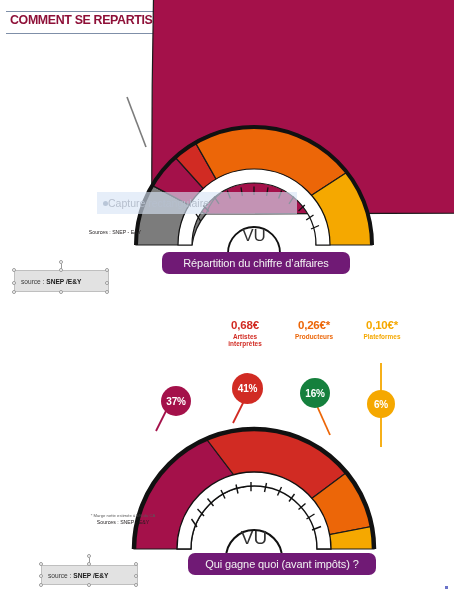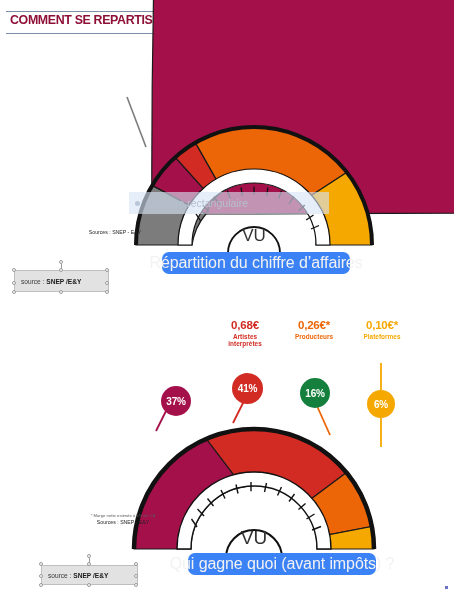--- a/index.html
+++ b/index.html
@@ -93,24 +93,24 @@
     color: #231f20;
     text-align: center;
     line-height: 1.45;
     white-space: nowrap;
   }
   .src-note .star { font-size: 4.2px; color: #5a5a5a; display: block; }
 
   
   .pill {
     position: absolute;
-    background: #3b82f6;
+    background: #701a75;
     color: #f2f2f2;
     border-radius: 7px;
-    font-size: 16px;
+    font-size: 11px;
     letter-spacing: -.1px;
     display: flex;
     align-items: center;
     justify-content: center;
     white-space: nowrap;
   }
 
   
   .selbox { position: absolute; }
   .selbox .body {
@@ -140,22 +140,20 @@
 
   
   #capture-overlay {
     position: absolute;
     left: 97px; top: 192px;
     width: 200px; height: 22px;
     background: rgba(214,228,245,.62);
     display: flex;
     align-items: center;
     padding-left: 6px;
-    gap: 7px;
-    margin-left: 32px;
   }
   #capture-overlay .dot {
     width: 5px; height: 5px;
     border-radius: 50%;
     background: #b9c6d8;
     flex: none;
   }
   #capture-overlay .cap-txt {
     font-size: 10.5px;
     color: #b6bfcd;

